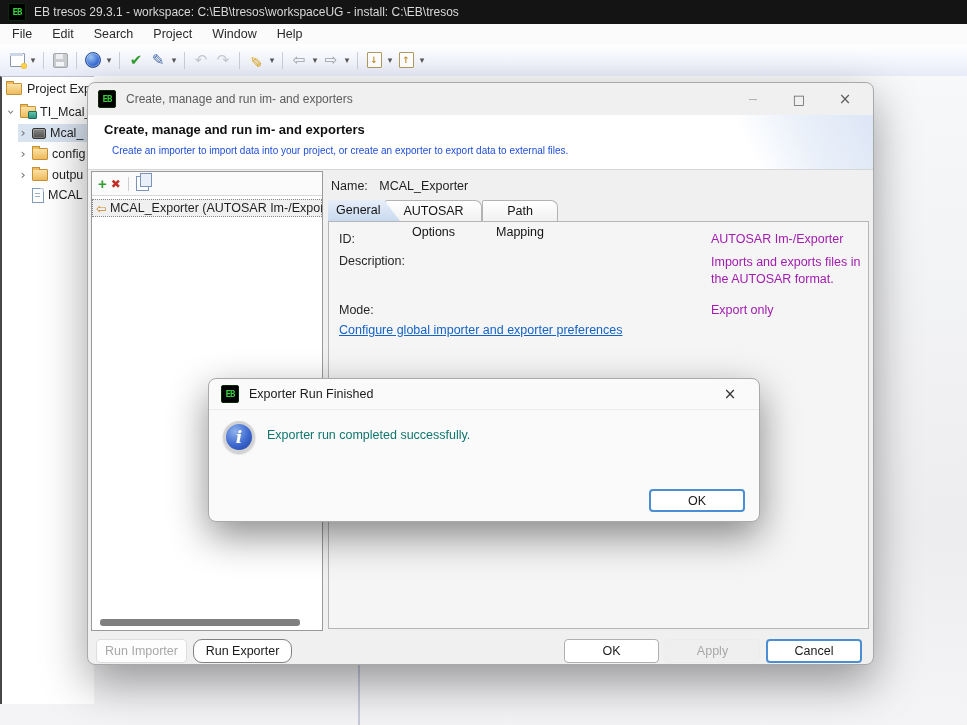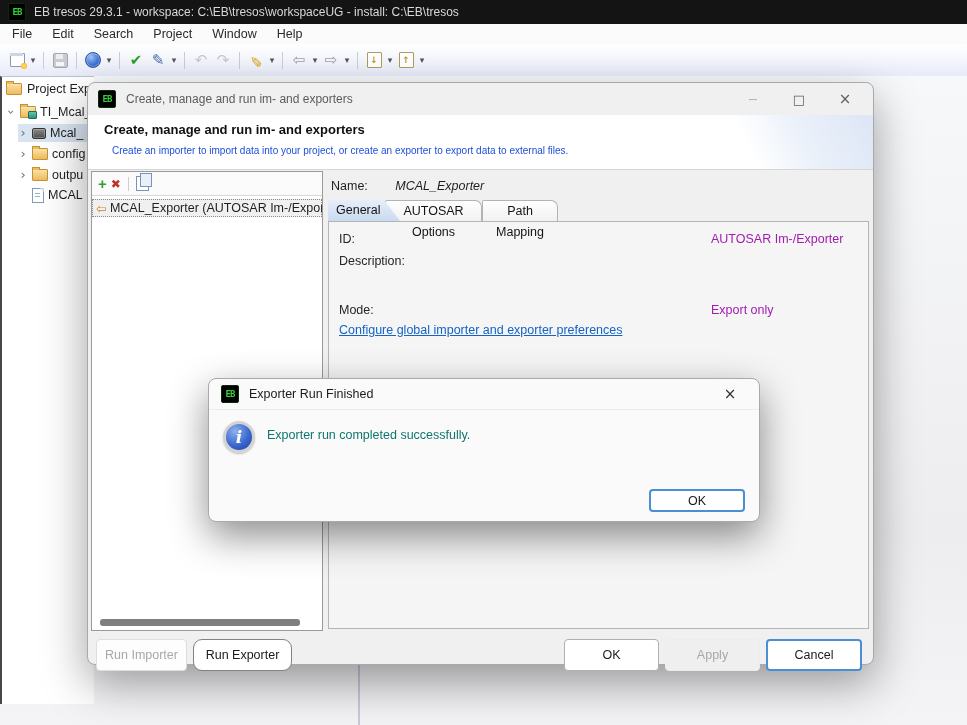--- a/index.html
+++ b/index.html
@@ -108,21 +108,21 @@
               background:linear-gradient(180deg,#e7eef9 0%,#c9daf0 100%);
               clip-path:polygon(0 0,56px 0,72px 100%,0 100%);}
   .tab.inactive{background:linear-gradient(180deg,#ffffff,#f1f1f1);border:1px solid #b3b3b3;border-bottom:none;
                 border-radius:2px 7px 0 0;text-align:center;z-index:1;}
   .tabcontent{position:absolute;left:240px;top:138px;width:541px;height:408px;background:#f5f5f5;
               border:1px solid #b5b5b5;box-sizing:border-box;}
   .fld{position:absolute;color:#262626;}
   .fval{position:absolute;color:#a21caf;}
   .link{position:absolute;color:#1463c8;text-decoration:underline;cursor:pointer;white-space:nowrap;}
 
-  .btn{position:absolute;height:32px;box-sizing:border-box;background:#ffffff;border:1px solid #b0b0b0;
+  .btn{position:absolute;height:24px;box-sizing:border-box;background:#ffffff;border:1px solid #b0b0b0;
        border-radius:4px;font-size:12.5px;color:#1a1a1a;display:flex;align-items:center;justify-content:center;
        font-family:"Liberation Sans",sans-serif;}
   .btn.disabled{color:#a8a8a8;border-color:#dedede;background:#fdfdfd;}
   .btn.flat-disabled{color:#a8a8a8;border-color:#ececec;background:#efefef;}
   .btn.default{border:2px solid #4a8fd4;}
   .btn.strong{border-color:#828282;border-radius:9px;}
 
   
   .msg-dialog{left:208px;top:378px;width:550px;height:142px;background:#fafafa;border-radius:8px;
               box-shadow:0 14px 38px rgba(0,0,0,.45);}
@@ -268,33 +268,34 @@
       </div>
       <div class="lp-item" style="background:#f0f0f0;border:1px dotted #8a8a8a;box-sizing:border-box;">
         <span class="lp-arrow glyph">⇦</span>
         <span>MCAL_Exporter (AUTOSAR Im-/Exporter)</span>
       </div>
       <div class="lp-scroll"></div>
     </div>
 
     <div class="name-row">
       <span>Name:</span>
-      <span style="margin-left:24px;font-style:italic;">MCAL_Exporter</span>
+      <span style="margin-left:8px;">MCAL_Exporter</span>
     </div>
 
     <div class="tabbar">
       <span class="tab inactive" style="left:57px;width:97px;">AUTOSAR Options</span>
       <span class="tab inactive" style="left:154px;width:76px;">Path Mapping</span>
       <span class="tab active">General</span>
     </div>
 
     <div class="tabcontent">
       <span class="fld" style="left:10px;top:10px;">ID:</span>
       <span class="fval" style="left:382px;top:10px;">AUTOSAR Im-/Exporter</span>
       <span class="fld" style="left:10px;top:32px;">Description:</span>
+      <span class="fval" style="left:382px;top:32px;width:170px;line-height:17px;">Imports and exports files in the AUTOSAR format.</span>
       <span class="fld" style="left:10px;top:81px;">Mode:</span>
       <span class="fval" style="left:382px;top:81px;">Export only</span>
       <span class="link" style="left:10px;top:101px;">Configure global importer and exporter preferences</span>
     </div>
 
     <div class="btn disabled" style="left:8px;top:556px;width:91px;">Run Importer</div>
     <div class="btn strong" style="left:105px;top:556px;width:99px;">Run Exporter</div>
     <div class="btn" style="left:476px;top:556px;width:95px;">OK</div>
     <div class="btn flat-disabled" style="left:577px;top:556px;width:95px;">Apply</div>
     <div class="btn default" style="left:678px;top:556px;width:96px;">Cancel</div>

